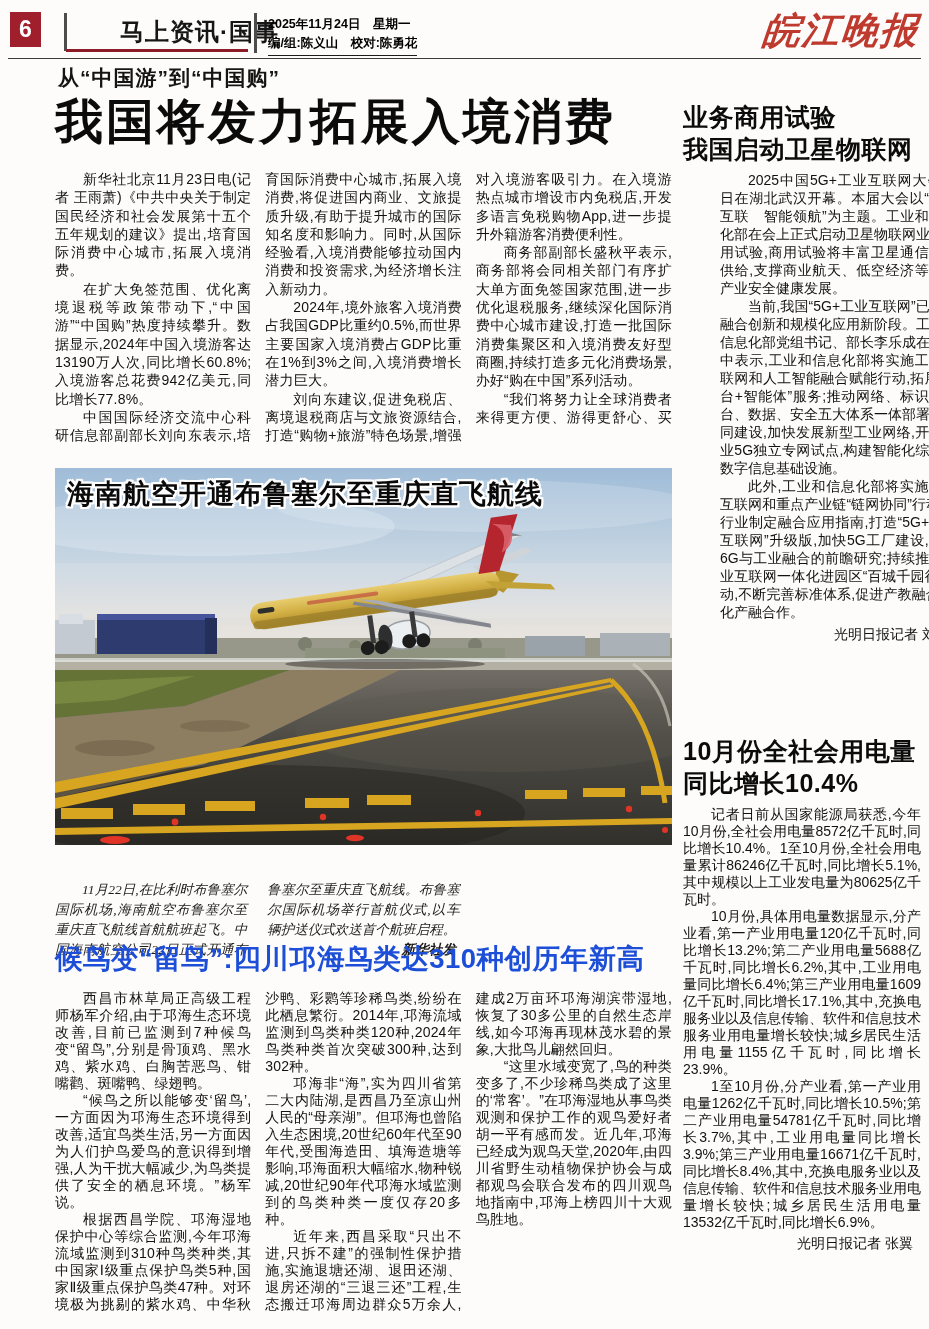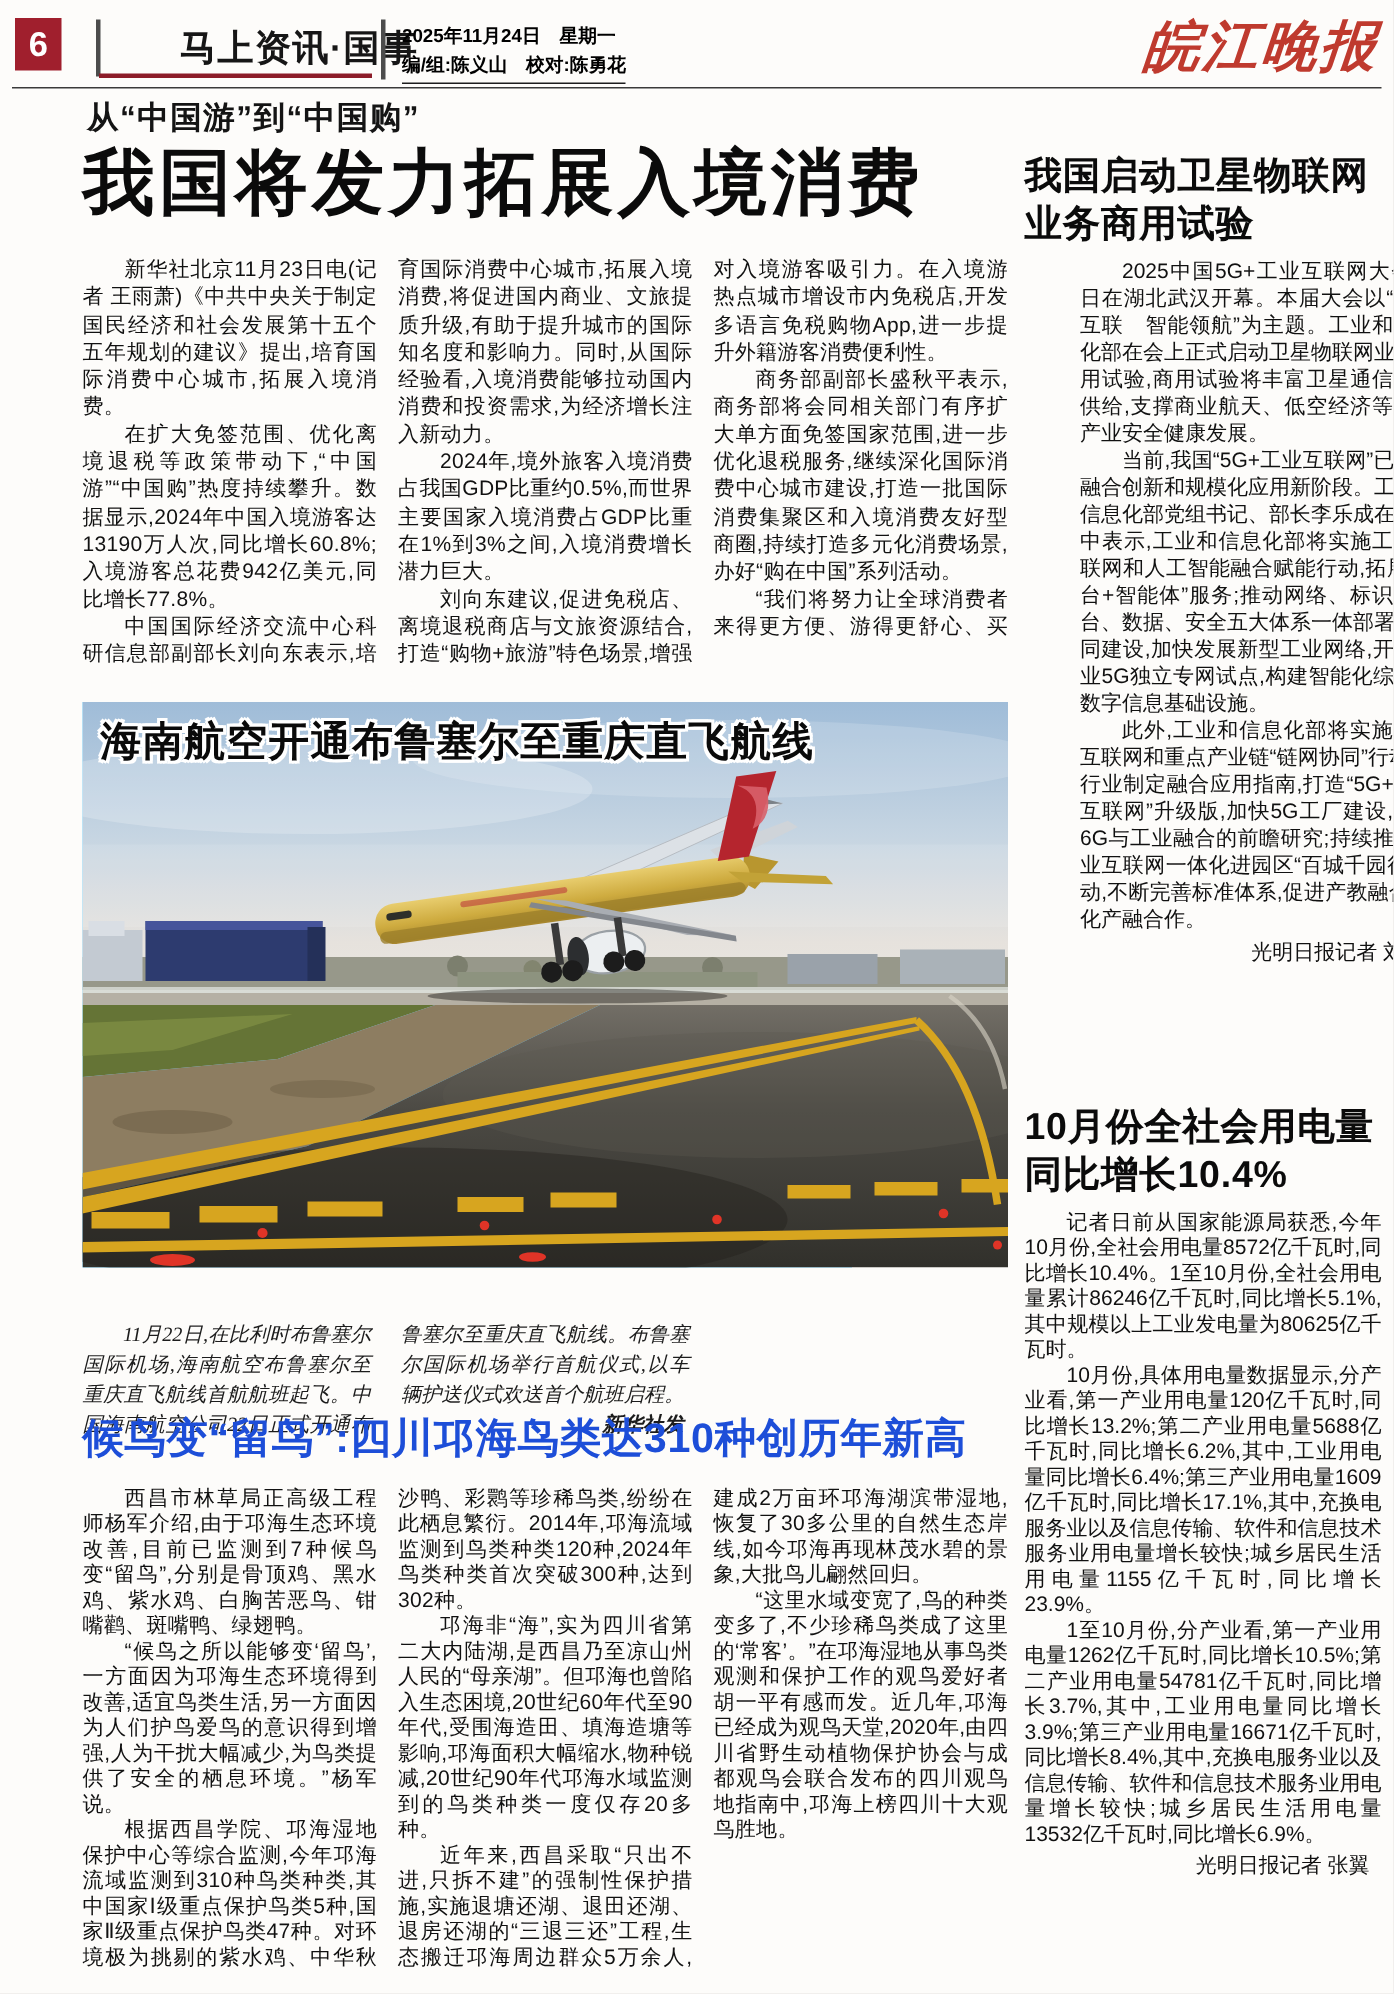--- a/index.html
+++ b/index.html
@@ -20,21 +20,21 @@
   .header-rule{left:8px;top:58px;width:913px;height:1px;background:#3a3a3a;}
   
   .kicker{left:58px;top:64px;font-size:21px;font-weight:bold;letter-spacing:1px;color:#141414;}
   .main-headline{left:55px;top:90px;width:620px;font-family:"Liberation Serif","DejaVu Serif",serif;
                  font-size:48px;font-weight:900;letter-spacing:3px;color:#0b0b0b;white-space:nowrap;}
   .body-cols{column-gap:14px;column-fill:auto;overflow:hidden;text-align:justify;}
   .main-body{left:55px;top:170px;width:617px;height:288px;column-count:3;
              font-size:14px;line-height:18.3px;letter-spacing:.2px;}
   p.para{margin:0;text-indent:2em;}
   
-  .photo{left:55px;top:468px;width:513px;height:377px;background:#7dd3fc;}
+  .photo{left:55px;top:468px;width:513px;height:377px;background:#737373;}
   .photo svg{display:block;}
   .photo-title{left:12px;top:8px;font-size:27px;font-weight:900;letter-spacing:1px;color:#0a0a0a;
     text-shadow:-2px -2px 0 #fff,2px -2px 0 #fff,-2px 2px 0 #fff,2px 2px 0 #fff,
                  0 -2px 0 #fff,0 2px 0 #fff,-2px 0 0 #fff,2px 0 0 #fff;}
   .caption{left:55px;top:880px;width:617px;height:86px;column-count:3;column-gap:20px;
            font-family:"Liberation Serif","DejaVu Serif",serif;font-style:italic;
            font-size:13.5px;line-height:20px;color:#1c1c1c;}
   .caption .credit{text-align:right;text-indent:0;font-weight:bold;padding-right:4px;}
   
   .bird-headline{left:55px;top:941px;width:620px;font-size:27.5px;font-weight:900;
@@ -194,22 +194,22 @@
   <div class="abs bird-body body-cols">
     <p class="para">西昌市林草局正高级工程师杨军介绍,由于邛海生态环境改善,目前已监测到7种候鸟变“留鸟”,分别是骨顶鸡、黑水鸡、紫水鸡、白胸苦恶鸟、钳嘴鹳、斑嘴鸭、绿翅鸭。</p>
     <p class="para">“候鸟之所以能够变‘留鸟’,一方面因为邛海生态环境得到改善,适宜鸟类生活,另一方面因为人们护鸟爱鸟的意识得到增强,人为干扰大幅减少,为鸟类提供了安全的栖息环境。”杨军说。</p>
     <p class="para">根据西昌学院、邛海湿地保护中心等综合监测,今年邛海流域监测到310种鸟类种类,其中国家Ⅰ级重点保护鸟类5种,国家Ⅱ级重点保护鸟类47种。对环境极为挑剔的紫水鸡、中华秋沙鸭、彩鹮等珍稀鸟类,纷纷在此栖息繁衍。2014年,邛海流域监测到鸟类种类120种,2024年鸟类种类首次突破300种,达到302种。</p>
     <p class="para">邛海非“海”,实为四川省第二大内陆湖,是西昌乃至凉山州人民的“母亲湖”。但邛海也曾陷入生态困境,20世纪60年代至90年代,受围海造田、填海造塘等影响,邛海面积大幅缩水,物种锐减,20世纪90年代邛海水域监测到的鸟类种类一度仅存20多种。</p>
     <p class="para">近年来,西昌采取“只出不进,只拆不建”的强制性保护措施,实施退塘还湖、退田还湖、退房还湖的“三退三还”工程,生态搬迁邛海周边群众5万余人,建成2万亩环邛海湖滨带湿地,恢复了30多公里的自然生态岸线,如今邛海再现林茂水碧的景象,大批鸟儿翩然回归。</p>
     <p class="para">“这里水域变宽了,鸟的种类变多了,不少珍稀鸟类成了这里的‘常客’。”在邛海湿地从事鸟类观测和保护工作的观鸟爱好者胡一平有感而发。近几年,邛海已经成为观鸟天堂,2020年,由四川省野生动植物保护协会与成都观鸟会联合发布的四川观鸟地指南中,邛海上榜四川十大观鸟胜地。</p>
   </div>
 
   <div class="abs side-title" style="top:101px;">
+    <div>业务商用试验</div>
     <div>我国启动卫星物联网</div>
-    <div>业务商用试验</div>
   </div>
   <div class="abs side-body sat-body">
     <p class="para">2025中国5G+工业互联网大会22日在湖北武汉开幕。本届大会以“万物互联　智能领航”为主题。工业和信息化部在会上正式启动卫星物联网业务商用试验,商用试验将丰富卫星通信市场供给,支撑商业航天、低空经济等新兴产业安全健康发展。</p>
     <p class="para">当前,我国“5G+工业互联网”已步入融合创新和规模化应用新阶段。工业和信息化部党组书记、部长李乐成在致辞中表示,工业和信息化部将实施工业互联网和人工智能融合赋能行动,拓展“平台+智能体”服务;推动网络、标识、平台、数据、安全五大体系一体部署、协同建设,加快发展新型工业网络,开展工业5G独立专网试点,构建智能化综合性数字信息基础设施。</p>
     <p class="para">此外,工业和信息化部将实施工业互联网和重点产业链“链网协同”行动,分行业制定融合应用指南,打造“5G+工业互联网”升级版,加快5G工厂建设,加强6G与工业融合的前瞻研究;持续推进工业互联网一体化进园区“百城千园行”活动,不断完善标准体系,促进产教融合,深化产融合作。</p>
     <p class="byline">光明日报记者 刘坤</p>
   </div>
 
   <div class="abs side-title" style="top:735px;">
     <div>10月份全社会用电量</div>

